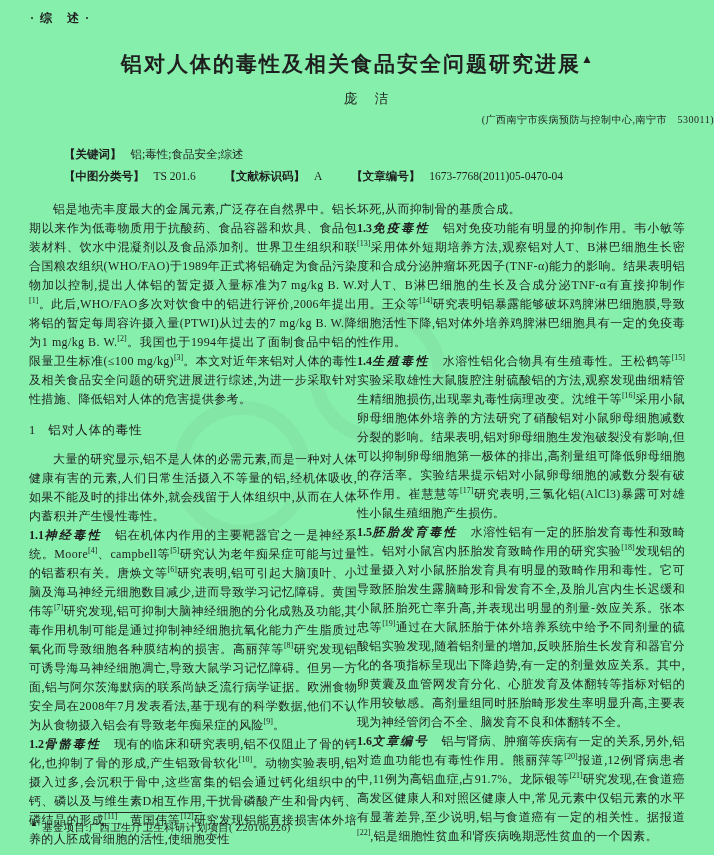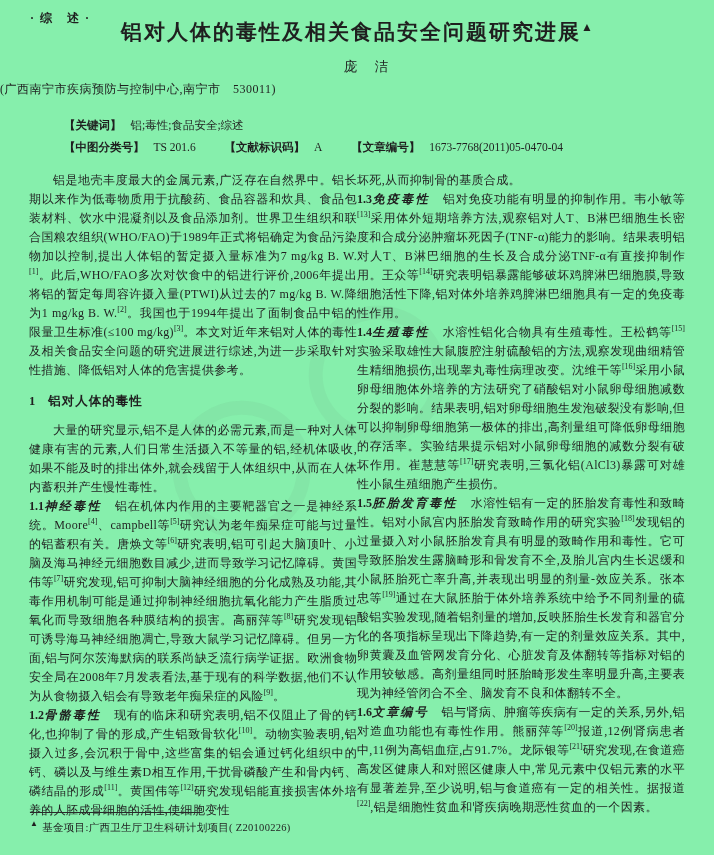--- a/index.html
+++ b/index.html
@@ -17,50 +17,50 @@
     opacity:0.05;pointer-events:none;
   }
   .watermark div{
     border:14px solid #555;border-radius:50%;
     width:110px;height:110px;display:inline-block;margin:14px;
   }
   .colmark{
     position:absolute;top:10px;left:30px;
     font-size:12px;letter-spacing:6px;font-weight:bold;
   }
-  .title-wrap{padding-top:18px;text-align:center;}
+  .title-wrap{padding-top:50px;text-align:center;}
   h1{
     margin:0;font-size:21px;font-weight:bold;letter-spacing:2px;
     display:inline-block;
   }
   .tmark{font-size:12px;vertical-align:super;letter-spacing:0;}
   .author{
     text-align:center;margin-top:12px;font-size:13.5px;letter-spacing:2px;padding-left:20px;
   }
   .affil{
-    text-align:left;margin-top:5px;font-size:12px;letter-spacing:0.5px;
+    text-align:right;margin-top:5px;font-size:10px;letter-spacing:0.5px;
   }
   .meta{margin:16px 0 0 64px;font-size:11.5px;line-height:22px;}
   .mlabel{font-weight:bold;margin-right:9px;}
   .mgap{display:inline-block;width:26px;}
   .mval{margin-right:0;}
   .columns{
     display:flex;gap:0;
     margin:13px 29px 0 29px;
     height:652px;overflow:hidden;
   }
   .col{flex:1;min-width:0;}
   .para{
     margin:0;font-size:12px;line-height:19px;letter-spacing:0.35px;
     text-align:justify;text-justify:inter-character;
   }
   .indent{text-indent:2em;}
   sup.ref{font-size:8px;line-height:0;letter-spacing:0;}
   .sec{
-    margin:13px 0 11px 0;font-size:12.5px;font-weight:bold;letter-spacing:1px;
+    margin:13px 0 11px 0;font-size:12.5px;font-weight:normal;letter-spacing:1px;
   }
   .sec .secnum{margin-right:12px;}
   .subnum{font-weight:bold;margin-right:0;letter-spacing:0;}
   .subtitle{font-style:italic;font-weight:bold;letter-spacing:2px;margin-right:13px;}
   .footnote{
     position:absolute;left:30px;top:812px;width:330px;
   }
   .footrule{width:172px;border-top:1.2px solid #2a2a2a;margin-bottom:6px;}
   .foottext{font-size:10.5px;letter-spacing:0.3px;}
   .fmark{font-size:8px;vertical-align:super;margin-right:4px;}

